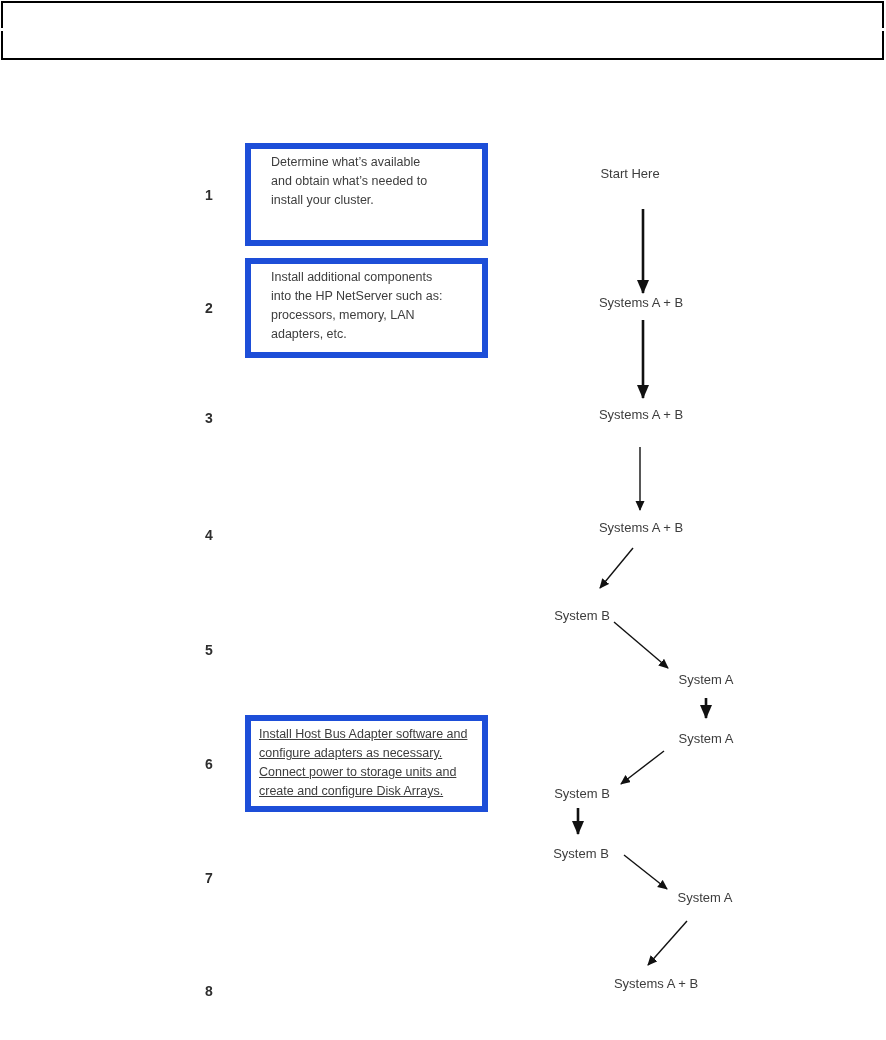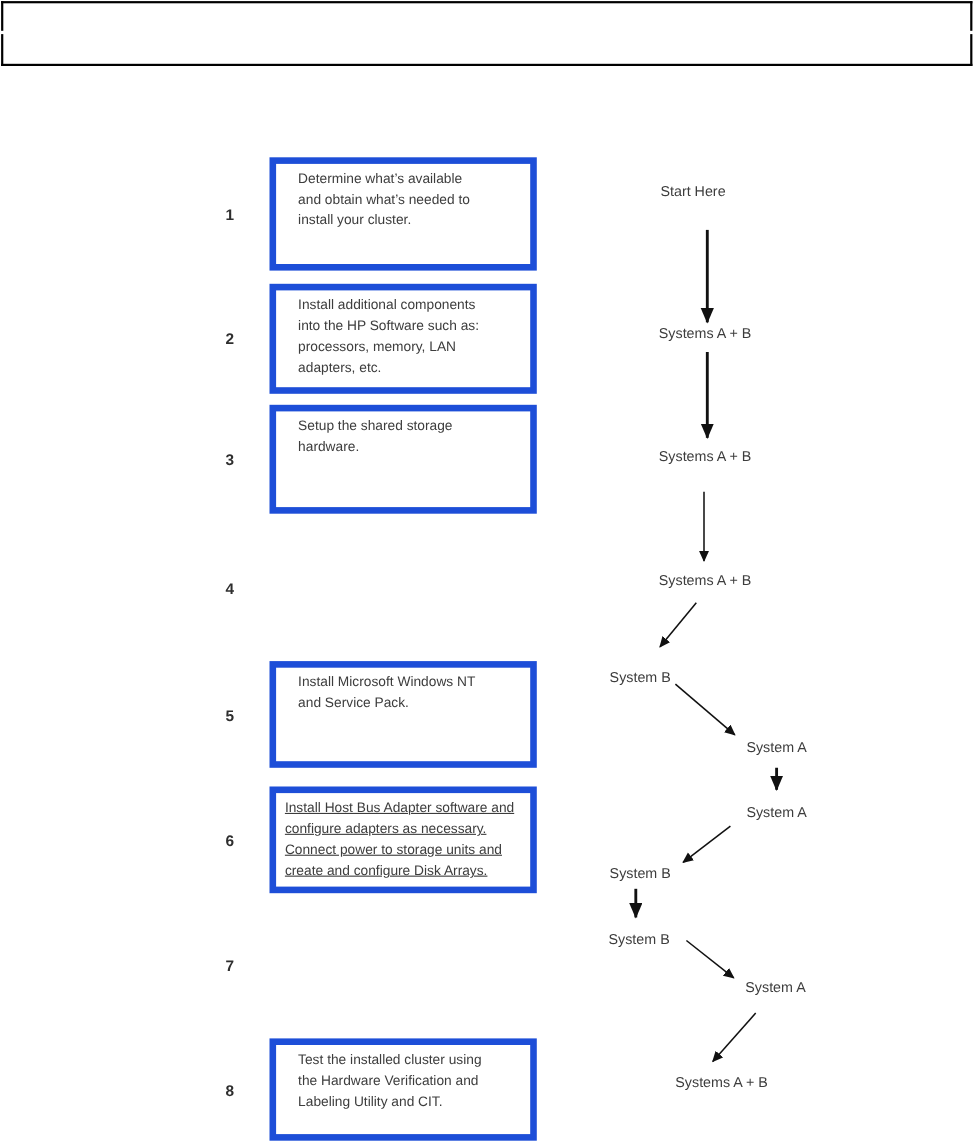--- a/index.html
+++ b/index.html
@@ -85,61 +85,48 @@
   <div class="step-box">
     <div class="step-text">Determine what’s available
 and obtain what’s needed to
 install your cluster.</div>
   </div>
 </div>
 <div class="step s2">
   <div class="step-num">2</div>
   <div class="step-box">
     <div class="step-text">Install additional components
-into the HP Software such as:
+into the HP NetServer such as:
 processors, memory, LAN
 adapters, etc.</div>
   </div>
 </div>
 <div class="step s3">
   <div class="step-num">3</div>
-  <div class="step-box">
-    <div class="step-text">Setup the shared storage
-hardware.</div>
-  </div>
 </div>
 <div class="step s4">
   <div class="step-num">4</div>
 </div>
 <div class="step s5">
   <div class="step-num">5</div>
-  <div class="step-box">
-    <div class="step-text">Install Microsoft Windows NT
-and Service Pack.</div>
-  </div>
 </div>
 <div class="step s6">
   <div class="step-num">6</div>
   <div class="step-box">
     <div class="step-text">Install Host Bus Adapter software and
 configure adapters as necessary.
 Connect power to storage units and
 create and configure Disk Arrays.</div>
   </div>
 </div>
 <div class="step s7">
   <div class="step-num">7</div>
 </div>
 <div class="step s8">
   <div class="step-num">8</div>
-  <div class="step-box">
-    <div class="step-text">Test the installed cluster using
-the Hardware Verification and
-Labeling Utility and CIT.</div>
-  </div>
 </div>
 
 <div class="flow-label" style="left:630px; top:166px;">Start Here</div>
 <div class="flow-label" style="left:641px; top:295px;">Systems A + B</div>
 <div class="flow-label" style="left:641px; top:407px;">Systems A + B</div>
 <div class="flow-label" style="left:641px; top:520px;">Systems A + B</div>
 <div class="flow-label" style="left:582px; top:608px;">System B</div>
 <div class="flow-label" style="left:706px; top:672px;">System A</div>
 <div class="flow-label" style="left:706px; top:731px;">System A</div>
 <div class="flow-label" style="left:582px; top:786px;">System B</div>

